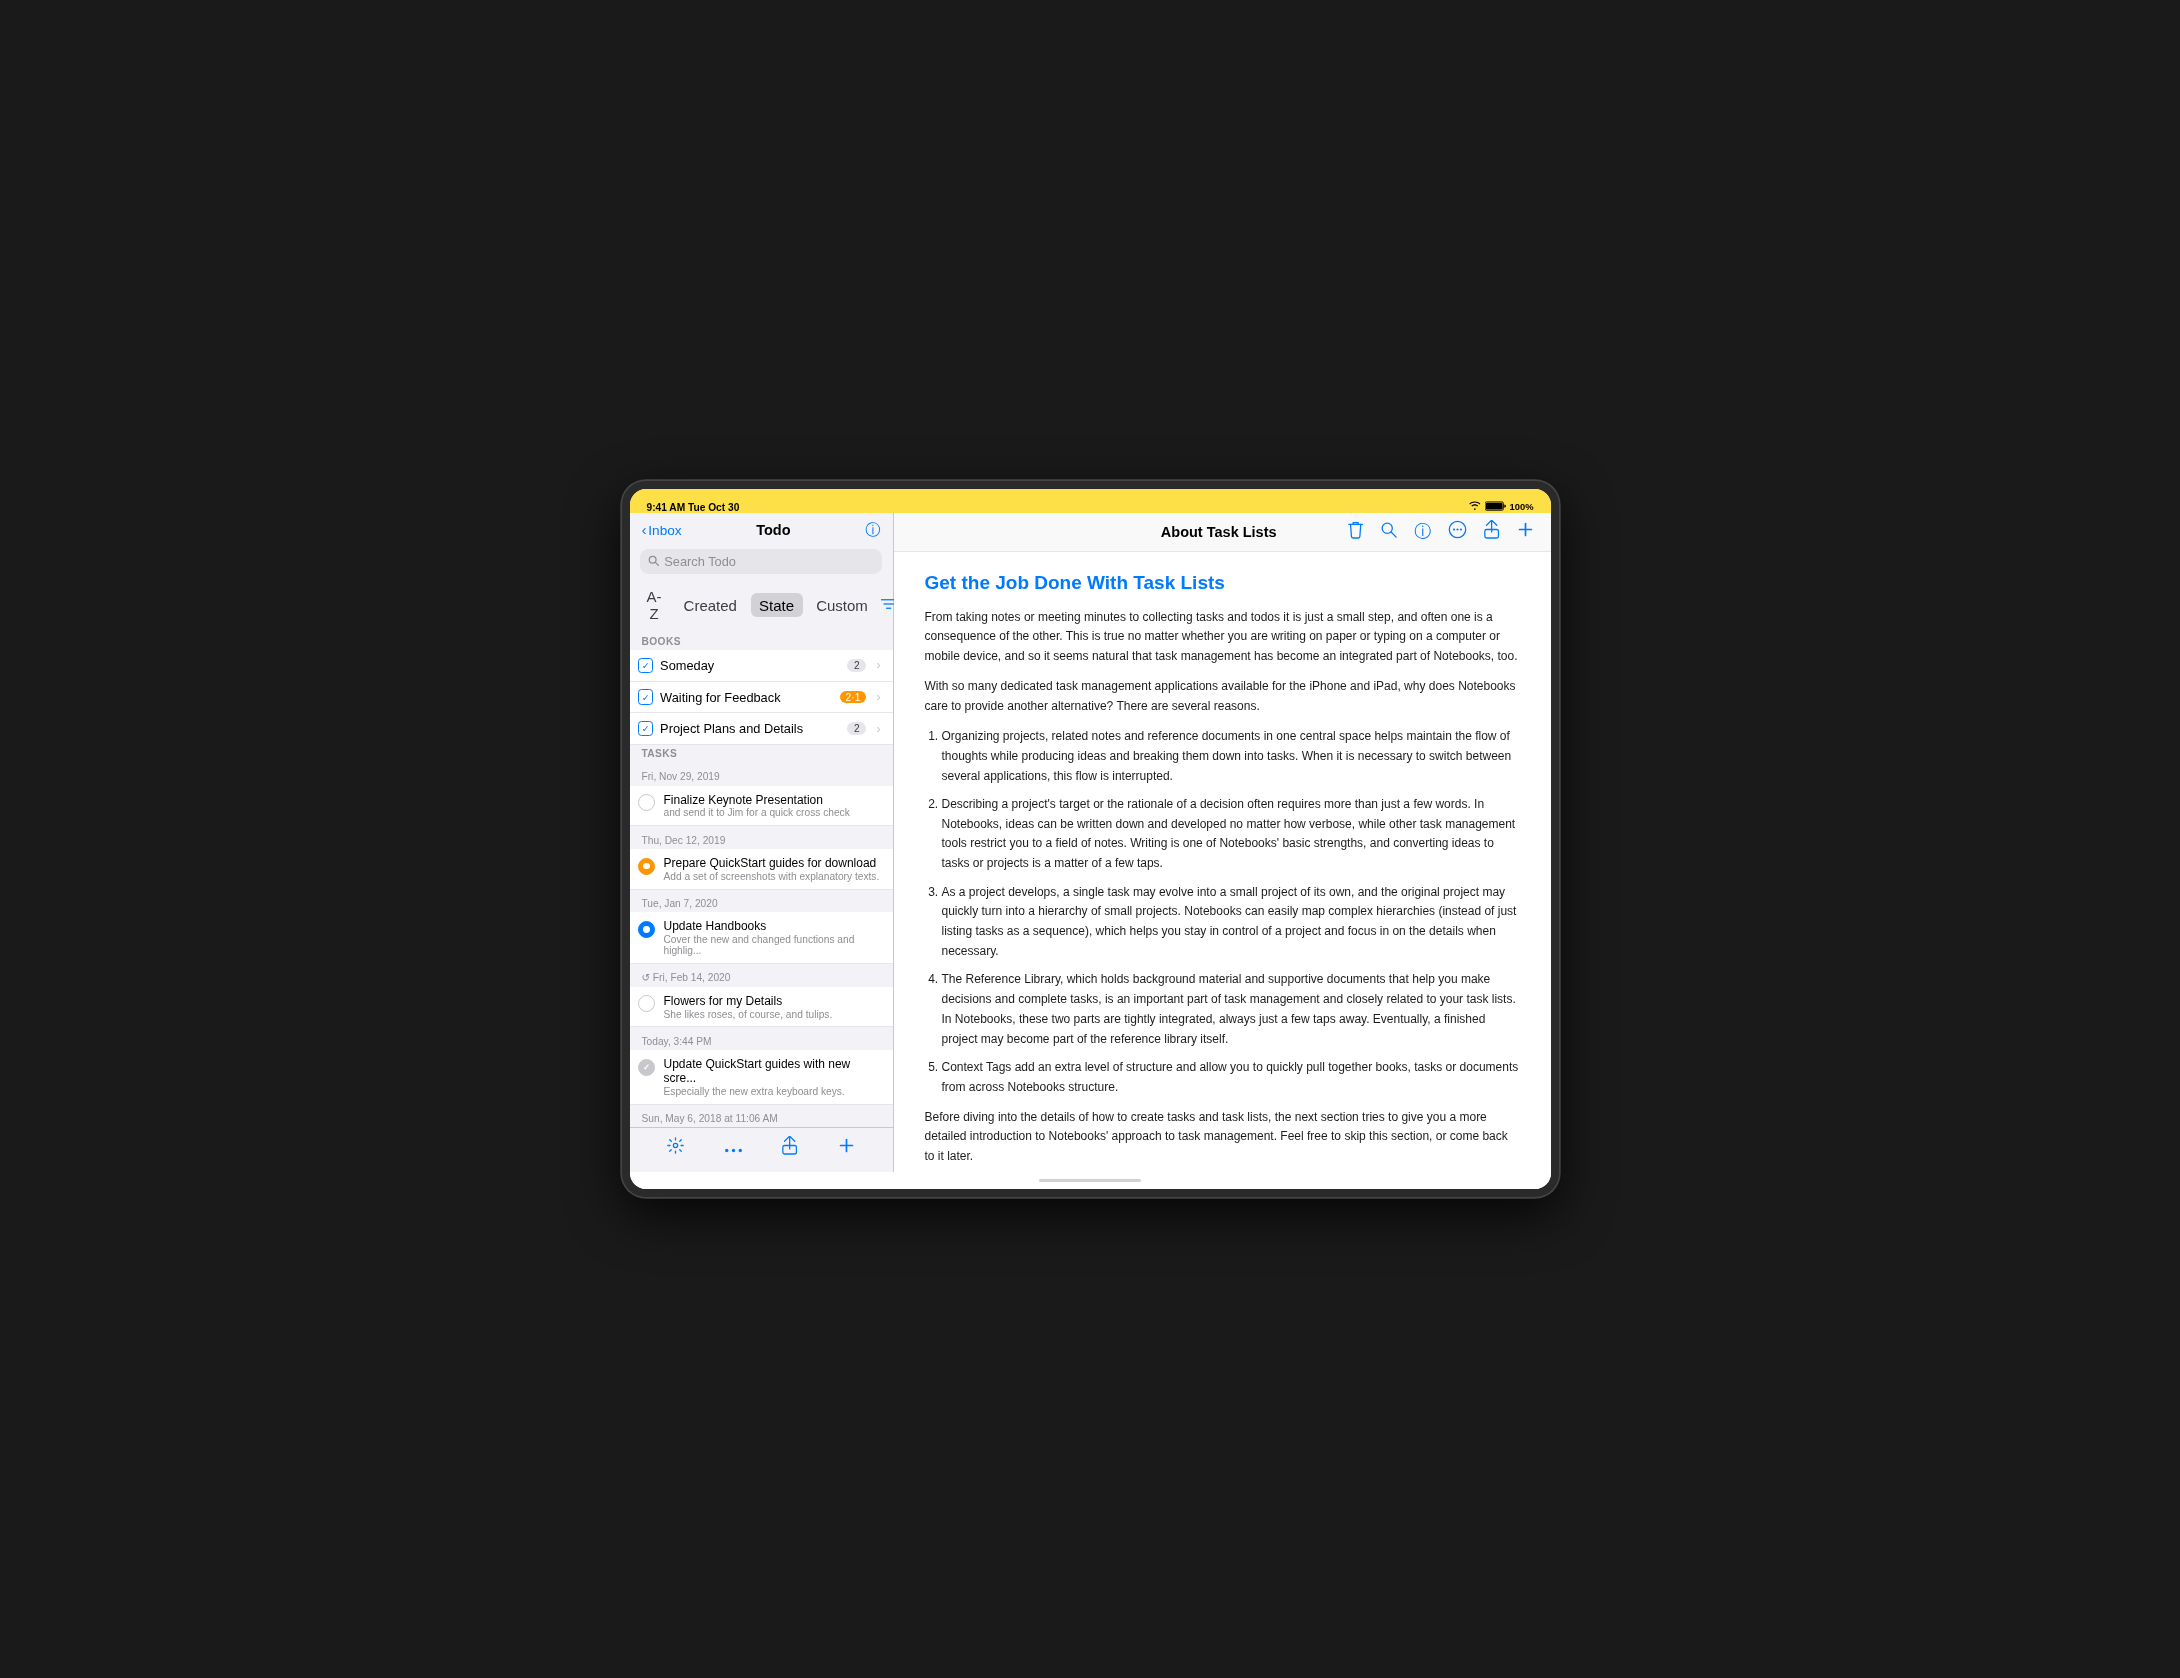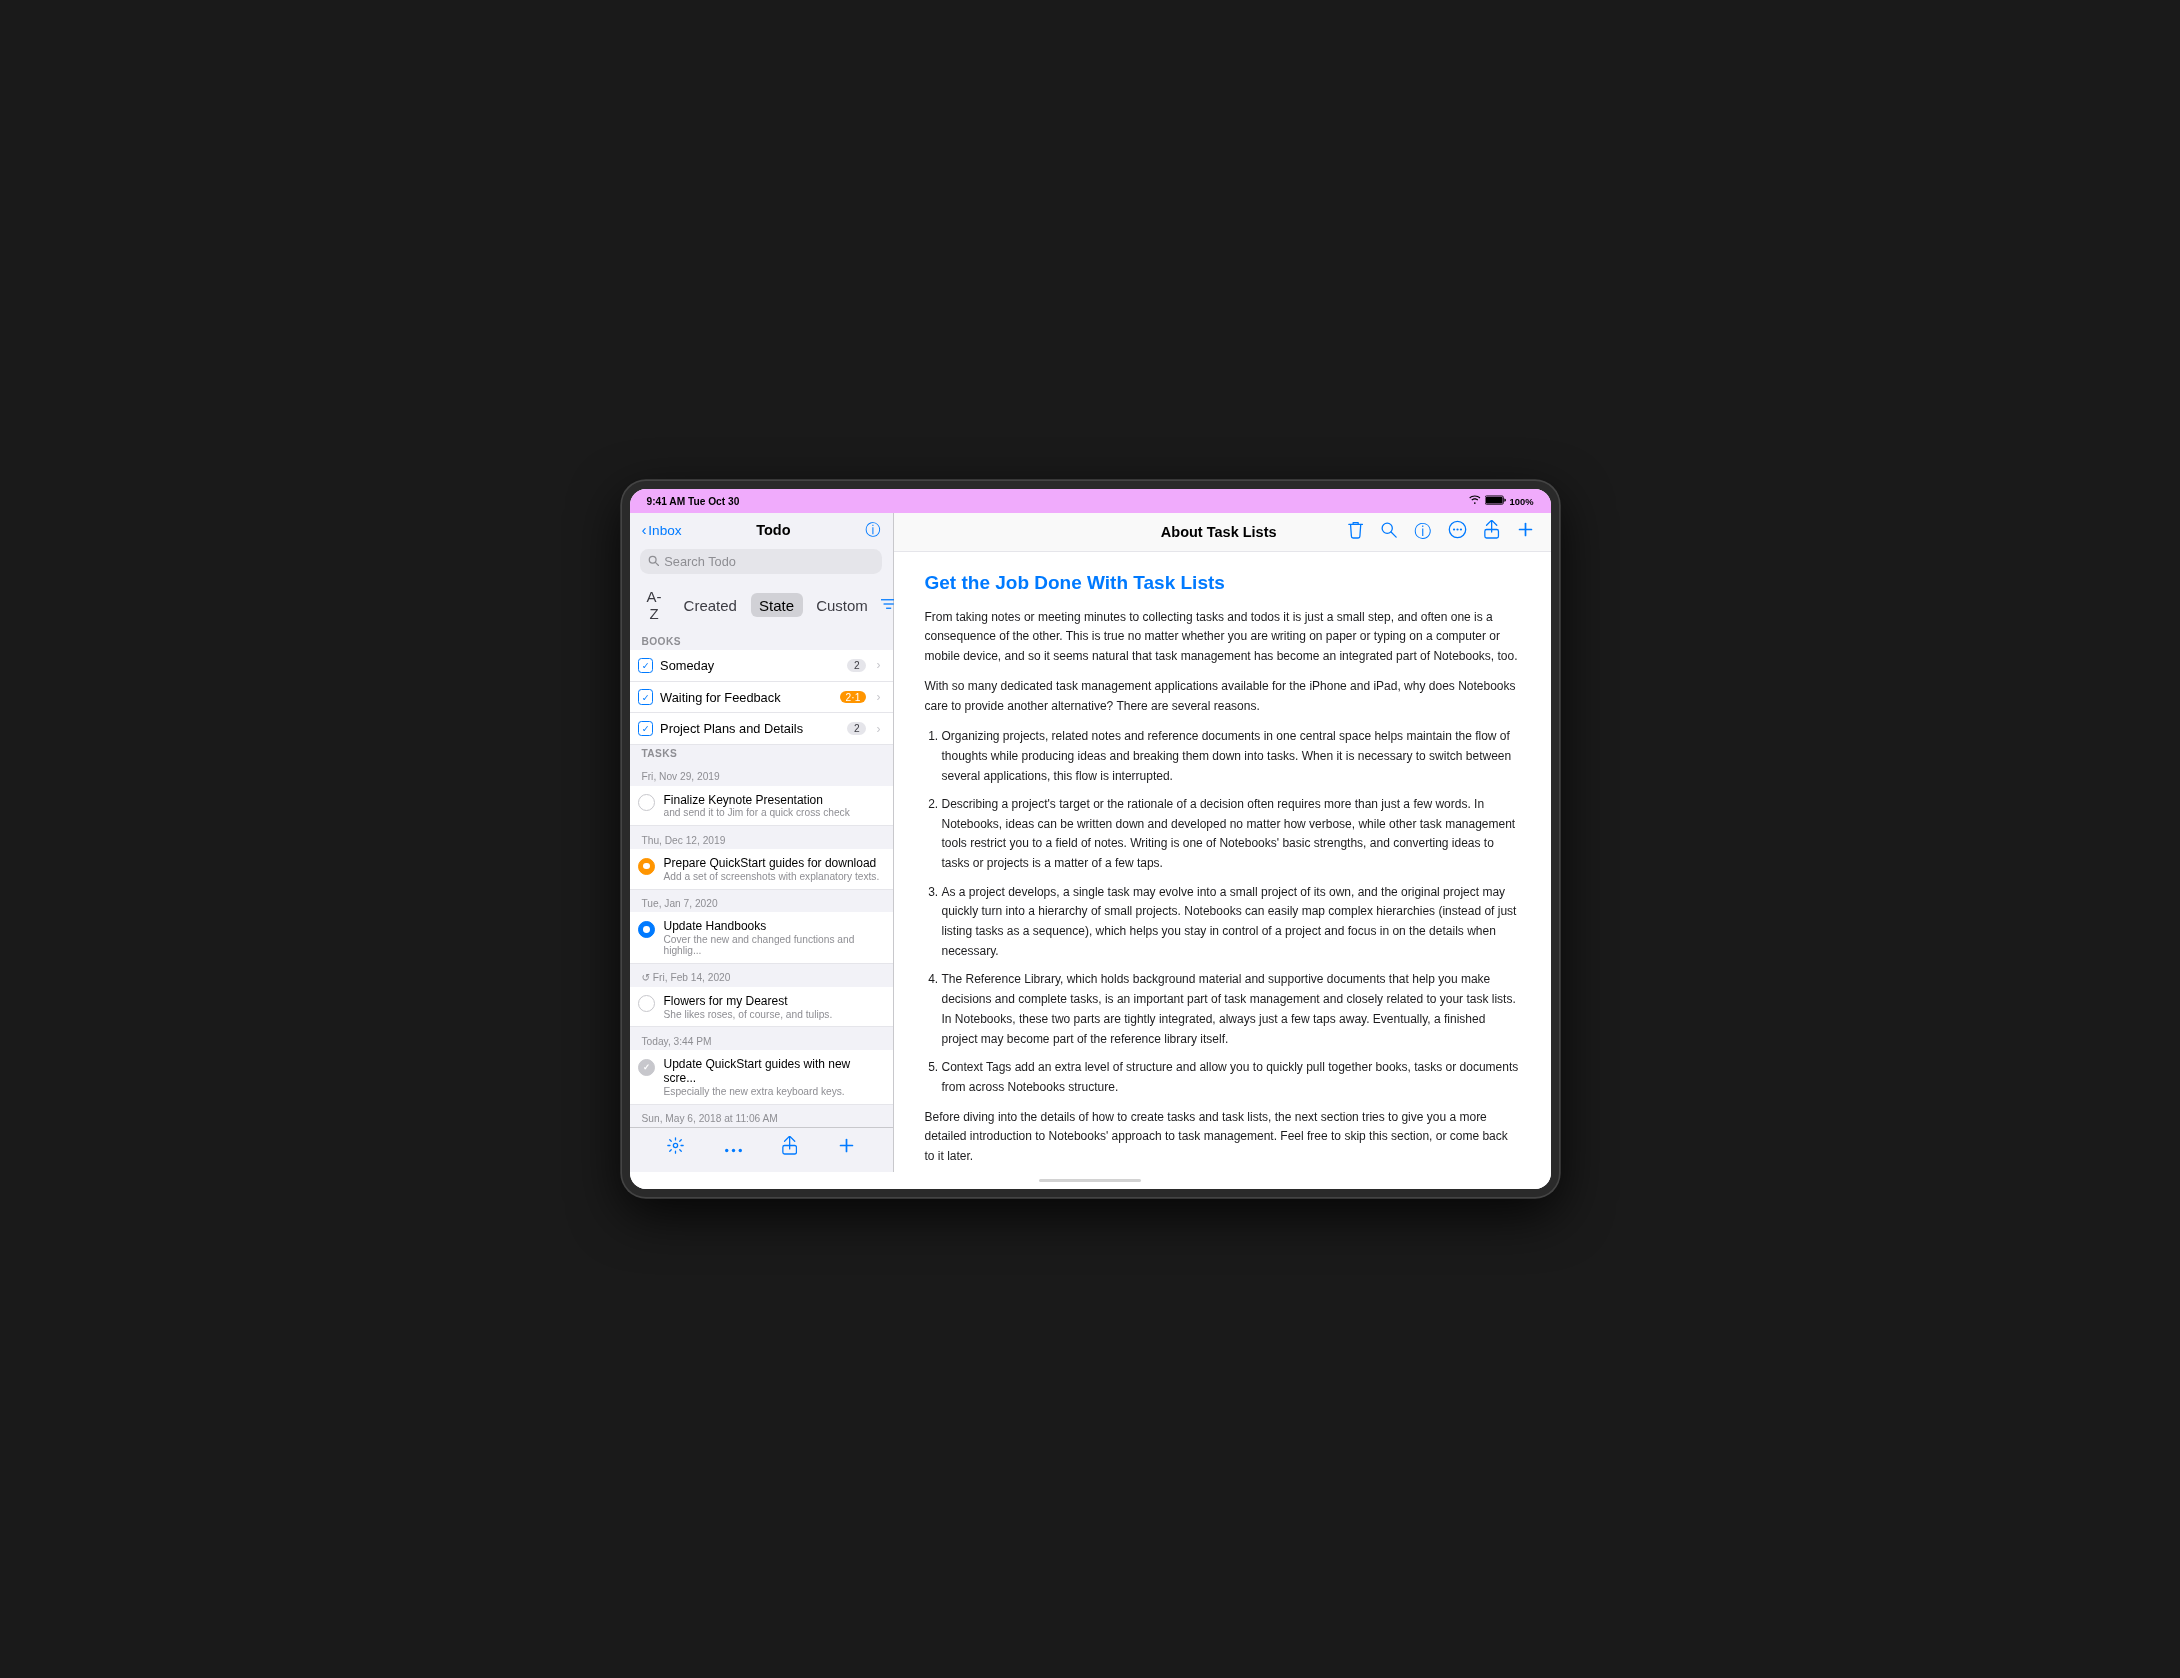--- a/index.html
+++ b/index.html
@@ -17,24 +17,24 @@
       background: #f2f2f7;
       border-radius: 24px;
       border: 8.5px solid #2a2a2a;
       overflow: hidden;
       display: flex;
       flex-direction: column;
       position: relative;
       box-shadow: 0 0 0 1.7px #444, 0 17px 51px rgba(0,0,0,0.8);
     }
     .status-bar {
-      background: #f0abfc;
+      background: #fde047;
       height: 24px;
       display: flex;
-      align-items: center;
+      align-items: flex-end;
       justify-content: space-between;
       padding: 0 17px;
       font-size: 10.2px;
       font-weight: 600;
       color: #000;
       flex-shrink: 0;
     }
     .status-bar-left { display: flex; align-items: center; gap: 5.1px; }
     .status-bar-right { display: flex; align-items: center; gap: 3.4px; }
     .main-content {
@@ -402,21 +402,21 @@
           <div class="task-text-block">
             <div class="task-title">Update Handbooks</div>
             <div class="task-subtitle">Cover the new and changed functions and highlig...</div>
           </div>
         </div>
 
         <div class="task-date-header">↺ Fri, Feb 14, 2020</div>
         <div class="task-item">
           <div class="task-circle gray"></div>
           <div class="task-text-block">
-            <div class="task-title">Flowers for my Dearest</div>
+            <div class="task-title">Flowers for my Details</div>
             <div class="task-subtitle">She likes roses, of course, and tulips.</div>
           </div>
         </div>
 
         <div class="task-date-header">Today, 3:44 PM</div>
         <div class="task-item">
           <div class="task-circle checked-gray">
             <span class="task-circle-check">✓</span>
           </div>
           <div class="task-text-block">

